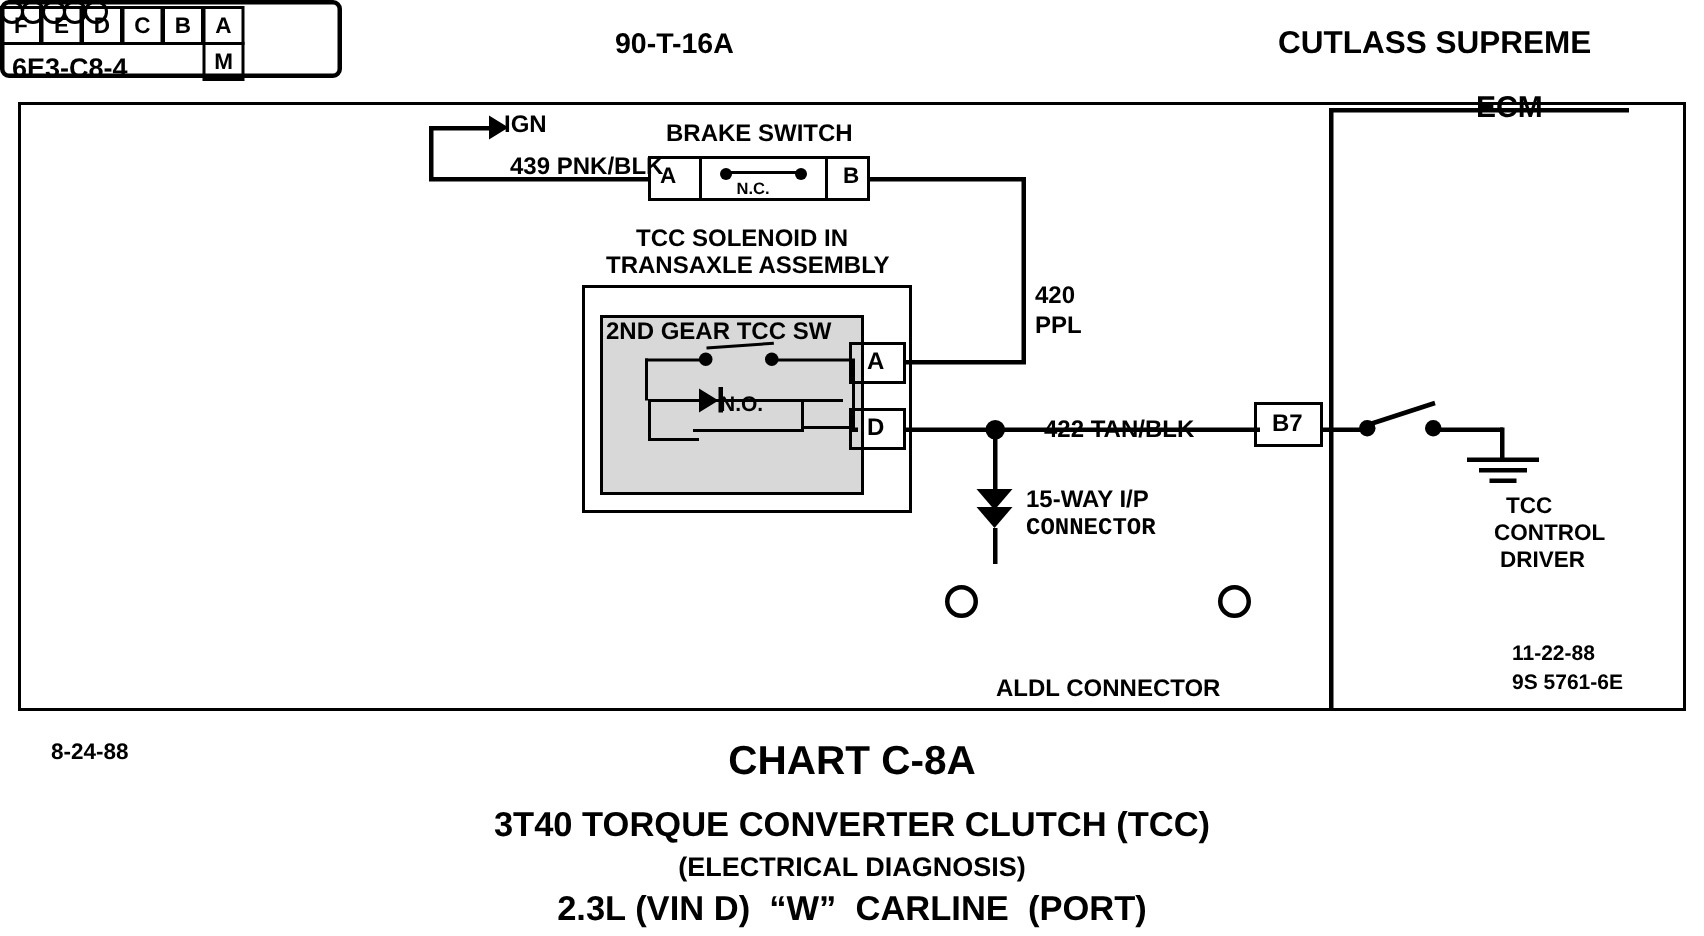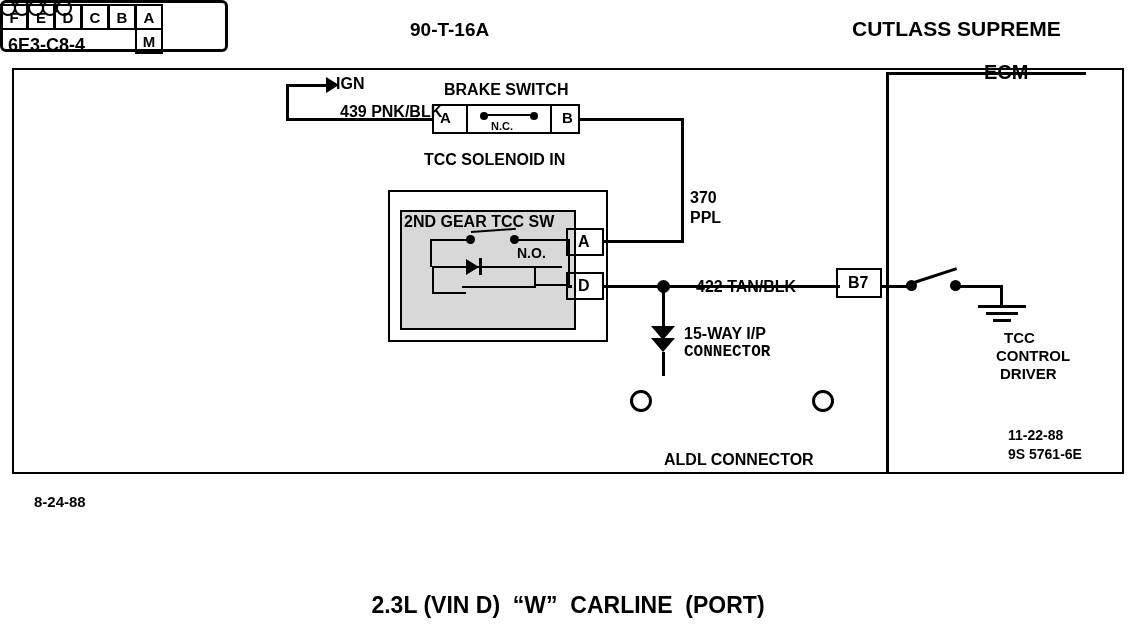--- a/index.html
+++ b/index.html
@@ -80,21 +80,21 @@
   #ppl420-a { left: 690px; top: 190px; font-size: 16px; }
   #ppl420-b { left: 690px; top: 210px; font-size: 16px; }
   #tan422 { left: 696px; top: 279px; font-size: 16px; }
 
   
   #tcc-l1 { left: 424px; top: 152px; font-size: 16px; }
   #tcc-l2 { left: 404px; top: 170px; font-size: 16px; }
   #sol-outer { left: 388px; top: 190px; width: 220px; height: 152px; }
   #sol-inner { left: 400px; top: 210px; width: 176px; height: 120px; }
   #gear-label { left: 404px; top: 214px; font-size: 16px; }
-  #no-label { left: 480px; top: 246px; font-size: 14px; margin-left: 37px; }
+  #no-label { left: 480px; top: 262px; font-size: 14px; }
 
   #pin-a-box { left: 566px; top: 228px; width: 38px; height: 28px; }
   #pin-d-box { left: 566px; top: 272px; width: 38px; height: 28px; }
   #pin-a { left: 578px; top: 234px; font-size: 16px; }
   #pin-d { left: 578px; top: 278px; font-size: 16px; }
 
   
   #b7-box { left: 836px; top: 268px; width: 46px; height: 30px; }
   #b7 { left: 848px; top: 275px; font-size: 16px; }
   #tcc-cd1 { left: 1004px; top: 330px; font-size: 15px; }
@@ -171,24 +171,25 @@
   <div class="t" id="bs-b">B</div>
 
   <div class="dot" style="left:480px; top:112px; width:8px; height:8px;"></div>
   <div class="dot" style="left:530px; top:112px; width:8px; height:8px;"></div>
   <div class="ln" style="left:484px; top:114px; width:52px; height:2px;"></div>
   <div class="t" id="bs-nc">N.C.</div>
 
   <div class="ln" style="left:578px; top:118px; width:106px; height:3px;"></div>
   <div class="ln" style="left:681px; top:118px; width:3px; height:124px;"></div>
   <div class="ln" style="left:604px; top:240px; width:80px; height:3px;"></div>
-  <div class="t" id="ppl420-a">370</div>
+  <div class="t" id="ppl420-a">420</div>
   <div class="t" id="ppl420-b">PPL</div>
 
   <div class="t" id="tcc-l1">TCC SOLENOID IN</div>
+  <div class="t" id="tcc-l2">TRANSAXLE ASSEMBLY</div>
 
   <div class="box" id="sol-outer"></div>
   <div class="boxgray" id="sol-inner"></div>
   <div class="t" id="gear-label">2ND GEAR TCC SW</div>
 
   <div class="ln" style="left:430px; top:239px; width:40px; height:2px;"></div>
   <div class="dot" style="left:466px; top:235px; width:9px; height:9px;"></div>
   <div class="dot" style="left:510px; top:235px; width:9px; height:9px;"></div>
   <div class="ln" style="left:471px; top:231px; width:45px; height:2px; transform: rotate(-4deg); transform-origin: left center;"></div>
   <div class="ln" style="left:514px; top:239px; width:56px; height:2px;"></div>
@@ -255,15 +256,18 @@
     <div class="cell" style="left:27px;  top:4px;">E</div>
     <div class="cell" style="left:54px;  top:4px;">D</div>
     <div class="cell" style="left:81px;  top:4px;">C</div>
     <div class="cell" style="left:108px; top:4px;">B</div>
     <div class="cell" style="left:135px; top:4px;">A</div>
     <div class="cell" style="left:135px; top:28px;">M</div>
   </div>
 
   <div class="t" id="aldl-label">ALDL CONNECTOR</div>
 
+  <div class="ctr" id="chart-title">CHART C-8A</div>
+  <div class="ctr" id="sub1">3T40 TORQUE CONVERTER CLUTCH (TCC)</div>
+  <div class="ctr" id="sub2">(ELECTRICAL DIAGNOSIS)</div>
   <div class="ctr" id="sub3">2.3L (VIN D)  “W”  CARLINE  (PORT)</div>
 
 </div>
 
 </body></html>

